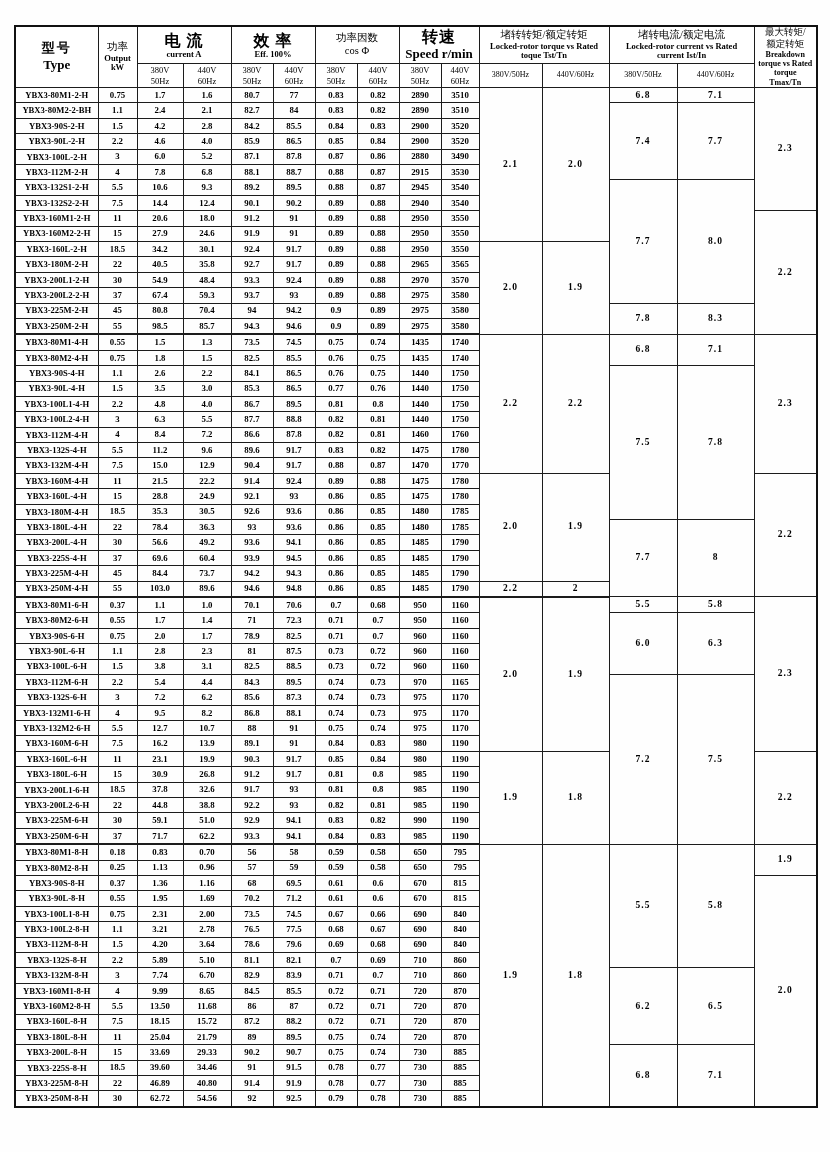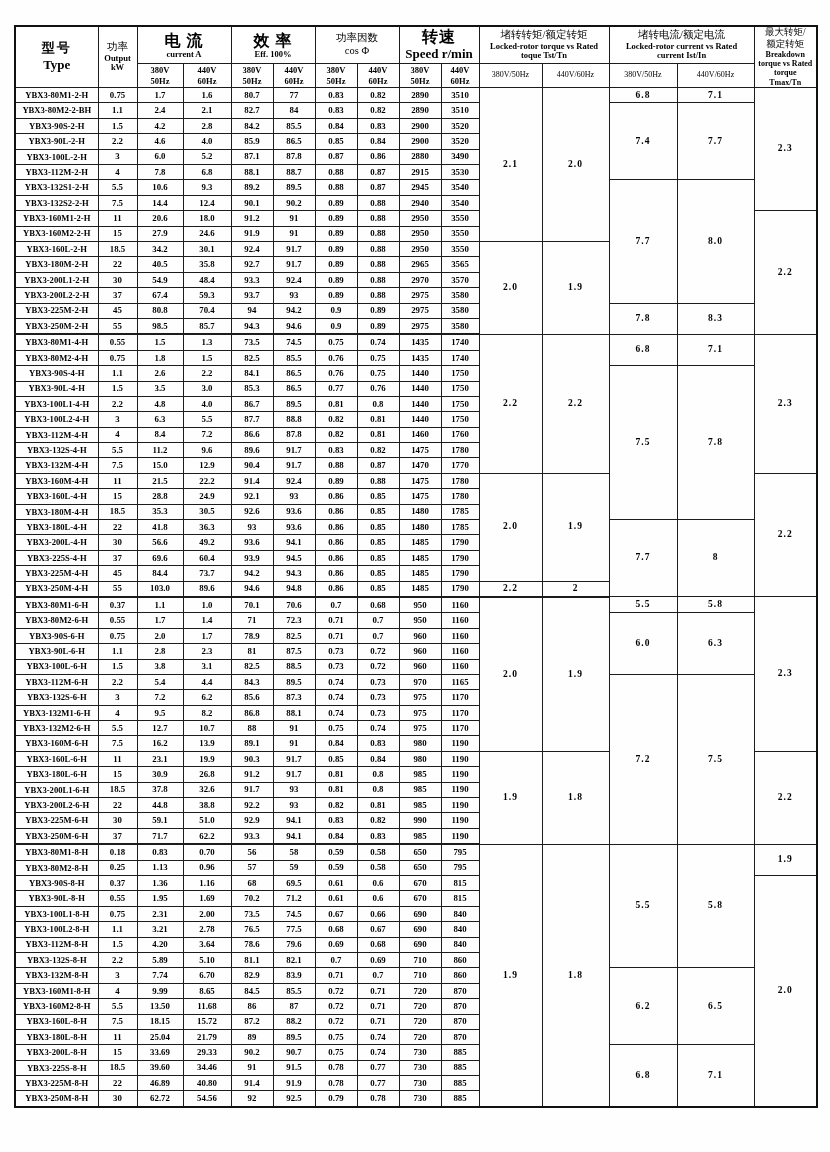--- a/index.html
+++ b/index.html
@@ -11,21 +11,21 @@
     border:1px solid #1c1c1c; padding:0; text-align:center; vertical-align:middle;
     overflow:hidden;
   }
   table.spec { border:2px solid #111; }
   thead th { background:#fff; font-weight:bold; }
   .cn-big   { display:block; font-size:13px; font-weight:bold; letter-spacing:2px; line-height:1.25; white-space:pre-line; }
   .en-big   { display:block; font-size:13px; font-weight:bold; line-height:1.3; white-space:pre-line; }
   .cn-mid   { display:block; font-size:16px; font-weight:bold; letter-spacing:1px; line-height:1.2; white-space:pre-line; }
   .en-small { display:block; font-size:8.5px; font-weight:bold; line-height:1.15; white-space:pre-line; }
   .cn-sub   { display:block; font-size:10.5px; font-weight:normal; line-height:1.2; white-space:pre-line; }
-  .volt     { font-size:8.5px; font-weight:bold; line-height:1.2; white-space:pre-line; }
+  .volt     { font-size:8.5px; font-weight:normal; line-height:1.2; white-space:pre-line; }
   .volt2    { font-size:8px; font-weight:normal; line-height:1.1; white-space:pre-line; }
   tr.hr1 > th { height:33px; }
   tr.hr2 > th { height:23px; }
   tr.hr3 > th { height:12px; }
   tbody td { height:14.4px; font-size:8.8px; font-weight:bold; line-height:1;
     font-family:"Liberation Serif", serif; }
   tbody td.type-cell { font-size:8.6px; letter-spacing:0; }
   tbody td.merged-cell { font-size:9.5px; letter-spacing:1px; }
   tr.section-end td { border-bottom-width:2px;margin-top:34px; }
 </style>
@@ -479,21 +479,21 @@
           <td>92.6</td>
           <td>93.6</td>
           <td>0.86</td>
           <td>0.85</td>
           <td>1480</td>
           <td>1785</td>
         </tr>
         <tr>
           <td class="type-cell">YBX3-180L-4-H</td>
           <td>22</td>
-          <td>41.8</td>
+          <td>78.4</td>
           <td>36.3</td>
           <td>93</td>
           <td>93.6</td>
           <td>0.86</td>
           <td>0.85</td>
           <td>1480</td>
           <td>1785</td>
           <td rowspan="5" class="merged-cell">7.7</td>
           <td rowspan="5" class="merged-cell">8</td>
         </tr>

